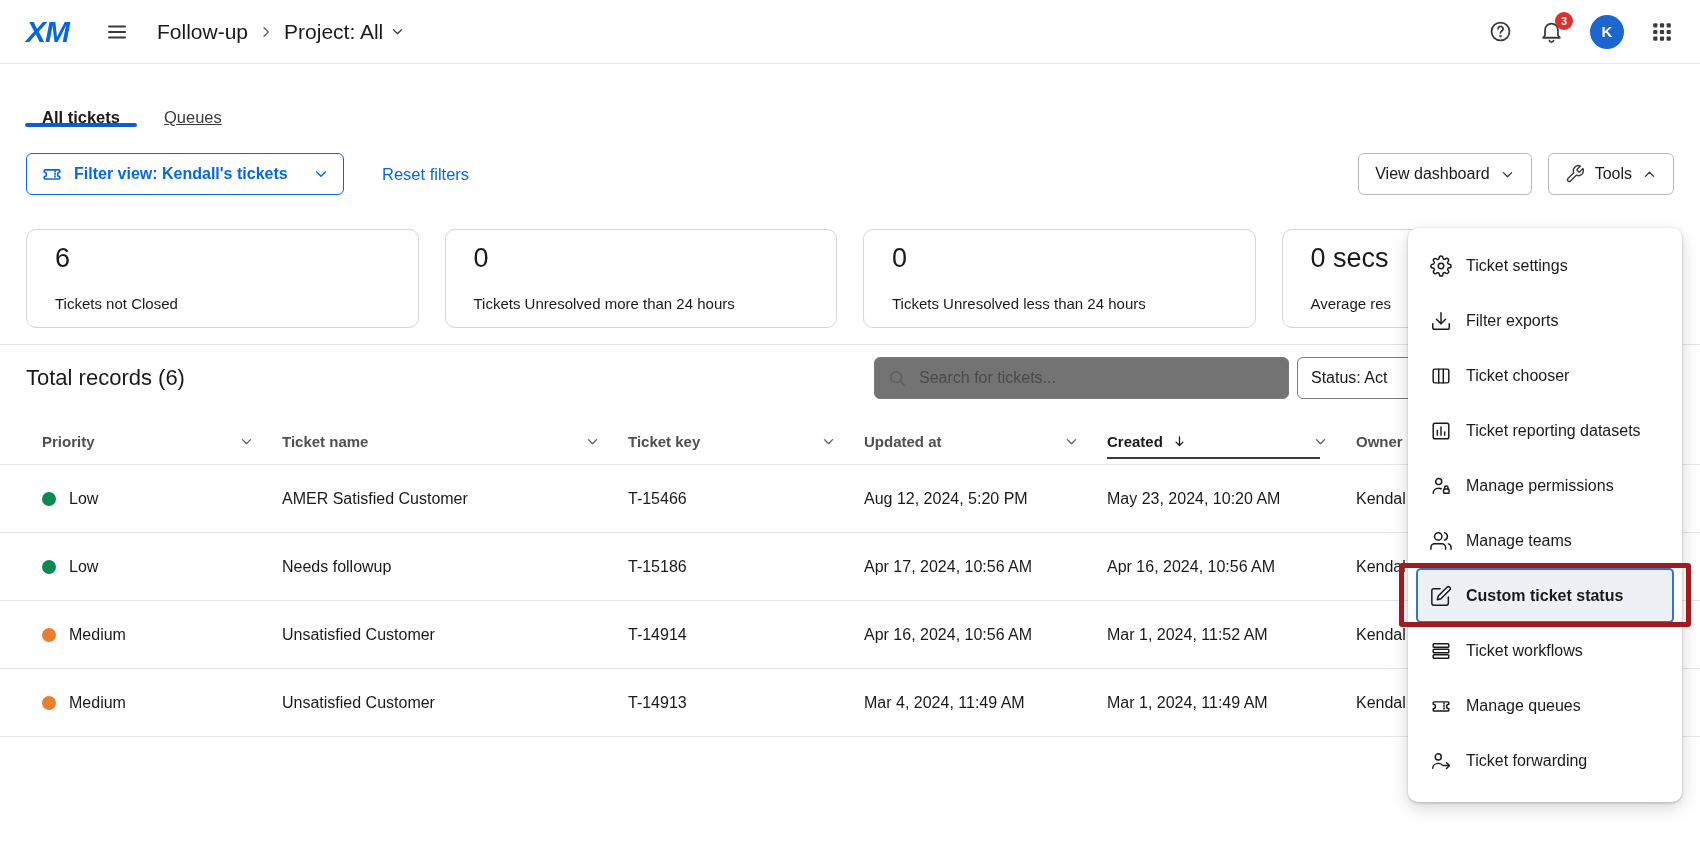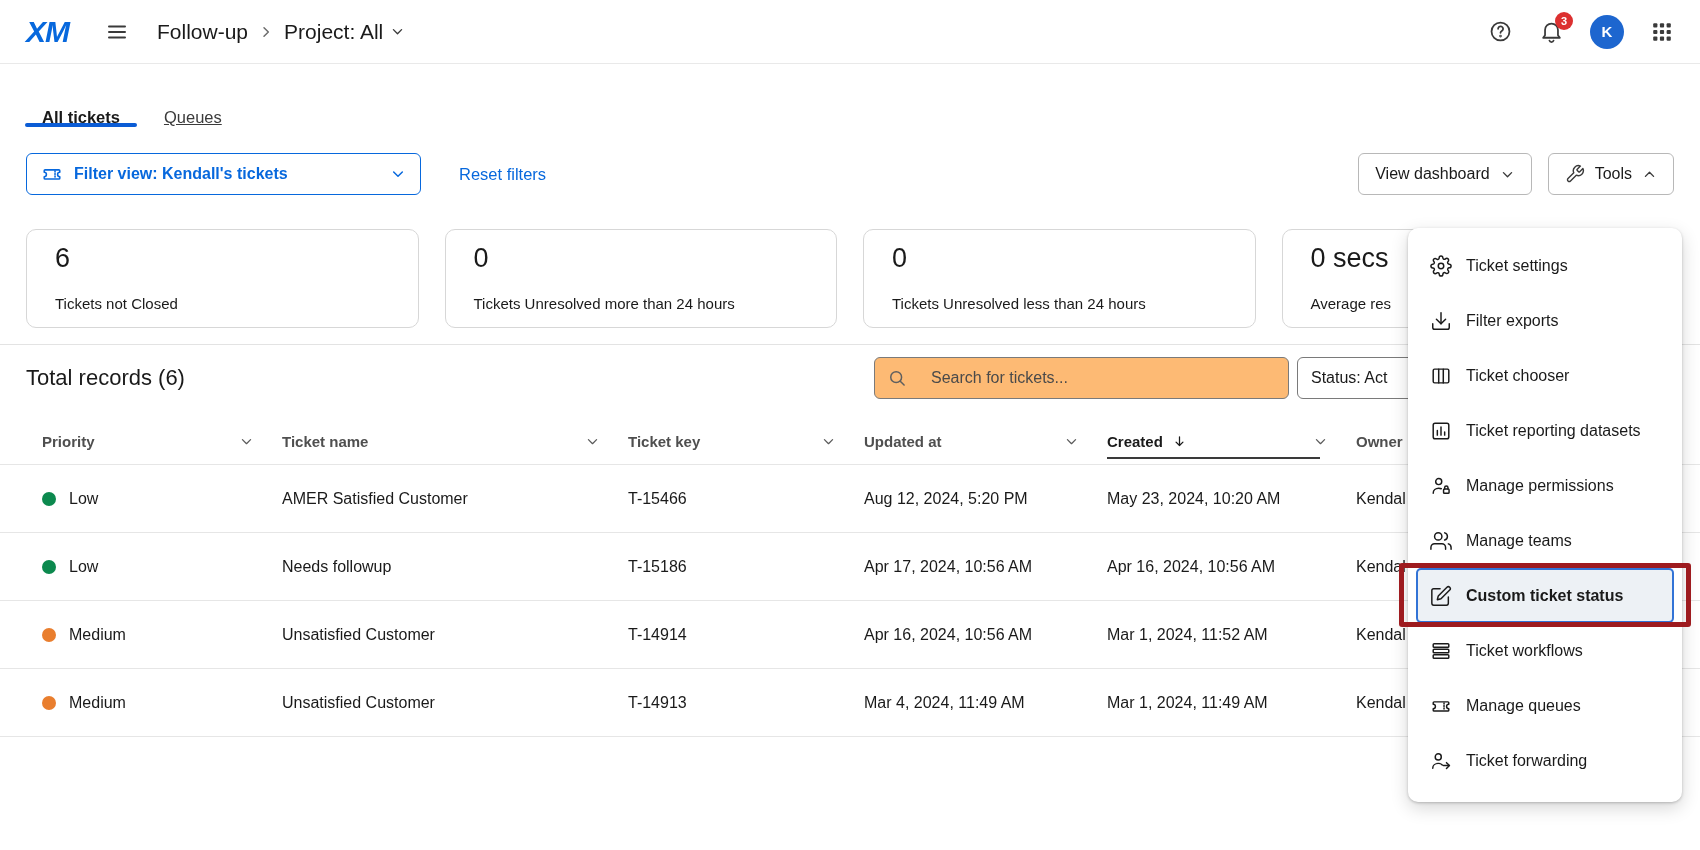--- a/index.html
+++ b/index.html
@@ -32,21 +32,21 @@
 
   
   .tabs { display: flex; gap: 44px; padding: 0 42px; margin-top: 44px; }
   .tab { font-size: 16.5px; position: relative; cursor: pointer; color: #3b3b3b; text-decoration: underline; }
   .tab.active { font-weight: 700; color: #1a1a1a; }
   .tab.active::after { content: ""; position: absolute; left: -17px; right: -17px; bottom: 0;
                        height: 4px; background: #0b5cd5; border-radius: 3px; }
 
   
   .filter-row { display: flex; align-items: center; padding: 0 26px; margin-top: 26px; }
-  .filter-btn { width: 395px; height: 42px; border: 1px solid #0768DD; border-radius: 6px;
+  .filter-btn { width: 318px; height: 42px; border: 1px solid #0768DD; border-radius: 6px;
                 display: flex; align-items: center; gap: 11px; padding: 0 14px; background: #fff;
                 color: #0768DD; cursor: pointer; }
   .filter-btn .lbl { font-weight: 700; font-size: 16px; }
   .filter-btn .chev { margin-left: auto; }
   .reset-link { margin-left: 38px; color: #0768DD; font-size: 16.5px; cursor: pointer; text-decoration: none; }
   .fr-right { margin-left: auto; display: flex; gap: 16px; }
   .btn-outline { height: 42px; border: 1px solid #b8b8b8; border-radius: 6px; background: #fff;
                  display: inline-flex; align-items: center; gap: 10px; padding: 0 16px;
                  font-size: 16px; color: #1a1a1a; cursor: pointer; }
 
@@ -59,21 +59,21 @@
   .stat-label { font-size: 15px; }
 
   .section-divider { border: none; border-top: 1px solid #e3e3e3; margin-top: 16px; }
 
   
   .records-row { position: relative; height: 42px; margin-top: 12px; padding: 0 26px;
                  display: flex; align-items: center; }
   .total-records { font-size: 22px; }
   .search-box { position: absolute; left: 874px; top: 0; width: 415px; height: 42px;
                 border: 1px solid #7a7a7a; border-radius: 6px; display: flex; align-items: center;
-                gap: 24px; padding: 0 12px; background: #fdba74; }
+                gap: 12px; padding: 0 12px; background: #737373; }
   .search-box input { border: none; outline: none; flex: 1; font-size: 16px;
                       font-family: "Liberation Sans", sans-serif; color: #1a1a1a; background: transparent; }
   .search-box input::placeholder { color: #4a4a4a; opacity: 1; }
   .status-chip { position: absolute; left: 1297px; top: 0; width: 280px; height: 42px;
                  border: 1px solid #7a7a7a; border-radius: 6px; display: flex; align-items: center;
                  padding: 0 13px; font-size: 16px; background: #fff; cursor: pointer; }
 
   
   .ticket-table { margin-top: 20px; }
   .thead, .trow { display: grid; grid-template-columns: 256px 346px 236px 243px 249px 1fr;

